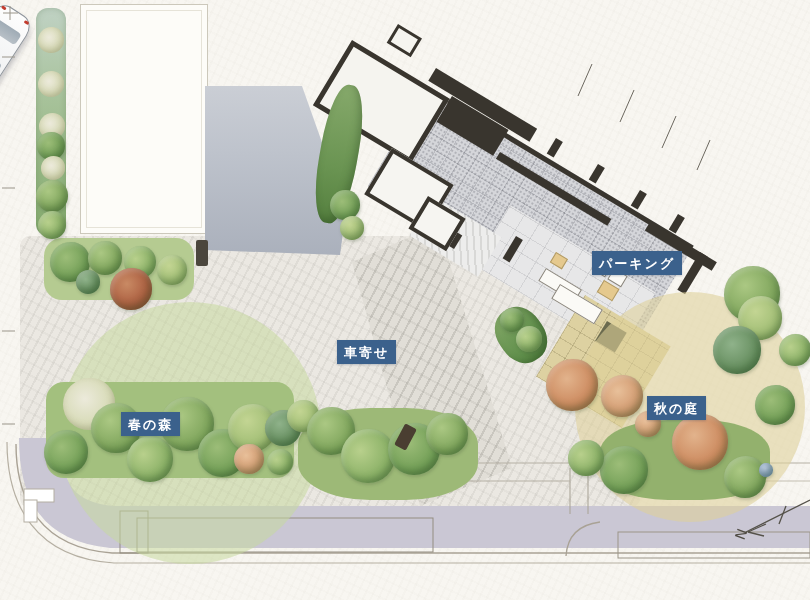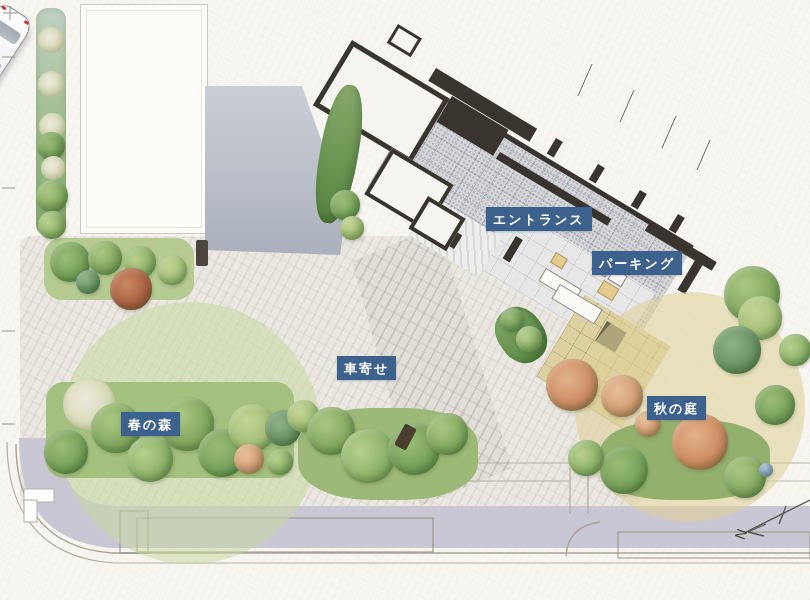--- a/index.html
+++ b/index.html
@@ -266,19 +266,18 @@
 
   <svg class="topwork" width="810" height="600" viewBox="0 0 810 600">
     <g stroke="#55524a" stroke-width="1.3" fill="none">
       <line x1="812" y1="500" x2="748" y2="532" transform="translate(-2,0)"></line>
       <path d="M 748,532 L 766,524 M 748,532 L 764,536"></path>
       <line x1="786" y1="506" x2="779" y2="524"></line>
     </g>
     <text x="735" y="540" font-size="14" fill="#4f4b44" font-family="DejaVu Sans, sans-serif" transform="rotate(-70 740 534)">N</text>
   </svg>
 
-  <div class="lbl" style="left:486px;top:207px;">エントランス</div>
   <div class="lbl" style="left:592px;top:251px;">パーキング</div>
-  <div class="lbl" style="left:337px;top:356px;">車寄せ</div>
+  <div class="lbl" style="left:337px;top:340px;">車寄せ</div>
   <div class="lbl" style="left:121px;top:412px;">春の森</div>
   <div class="lbl" style="left:647px;top:396px;">秋の庭</div>
 
 </div>
 
 </body></html>

